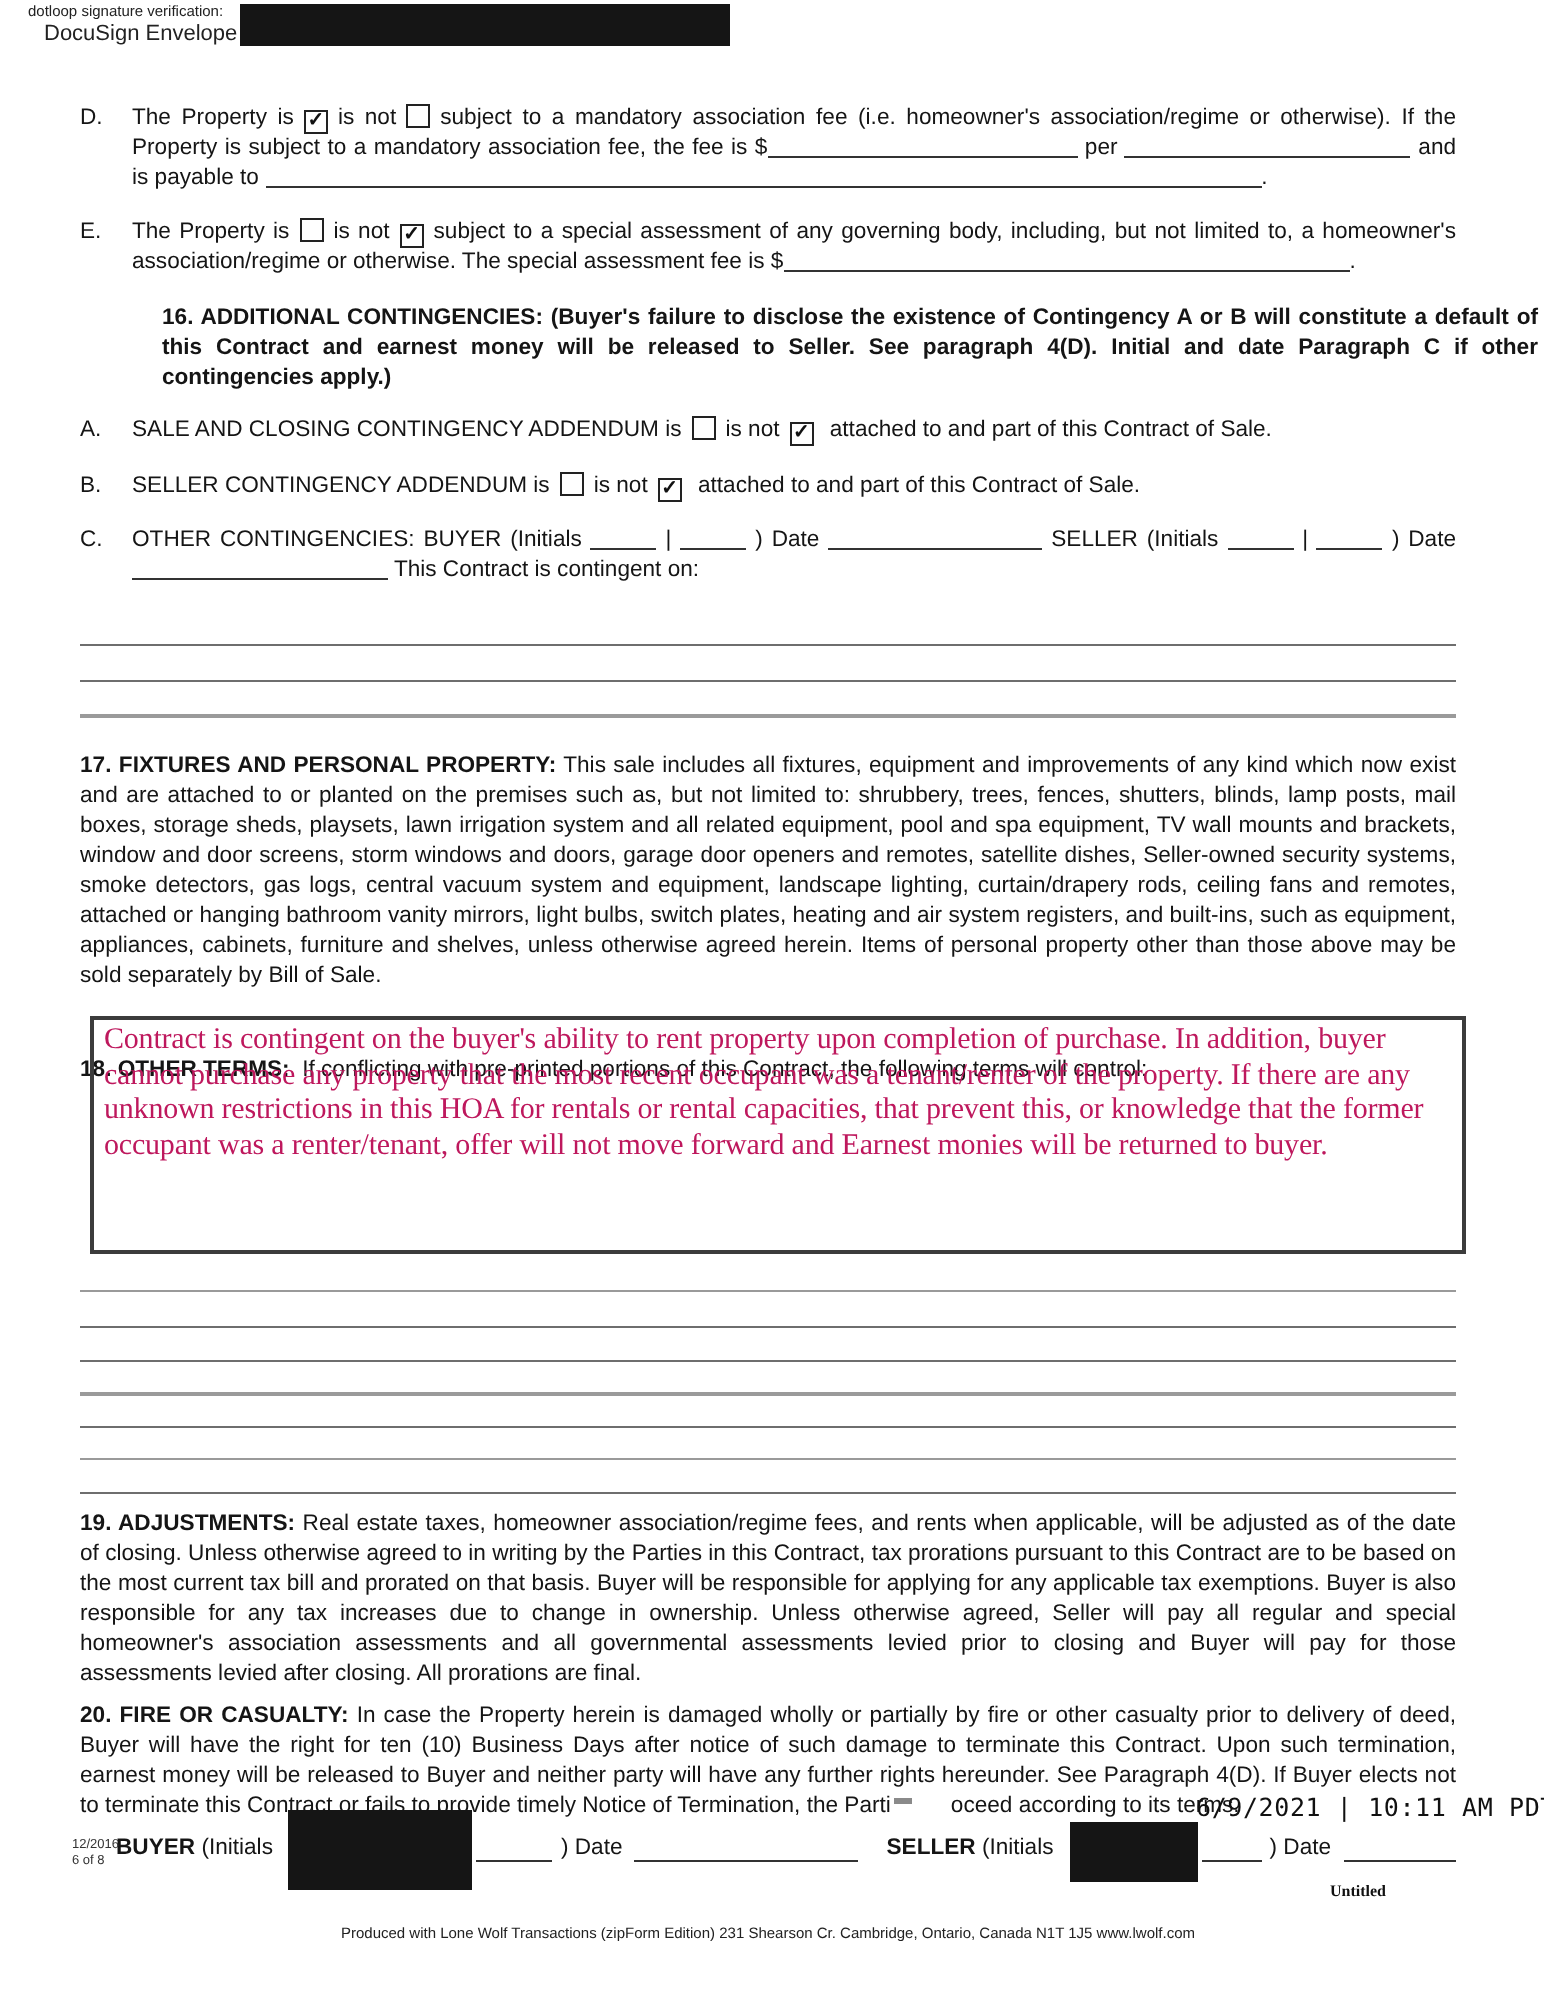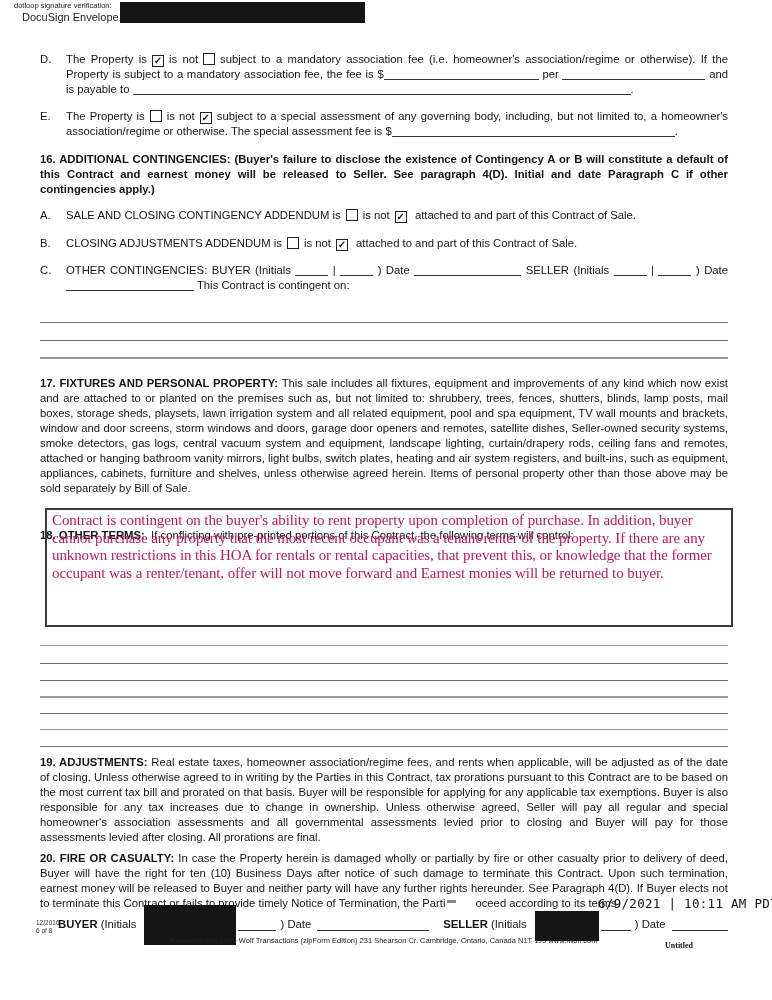--- a/index.html
+++ b/index.html
@@ -21,21 +21,21 @@
              border:2px solid #3c3c3c;padding:2px 5px;font-family:"Liberation Serif", serif;
              font-size:15px;line-height:17.6px;color:#be185d;letter-spacing:-0.1px;text-align:left;}
   #timestamp{left:598px;top:896px;font-family:"DejaVu Sans Mono", monospace;font-size:12.5px;
              letter-spacing:0.3px;color:#111;white-space:nowrap;z-index:5;}
   #sig-row{position:absolute;left:40px;top:903px;width:688px;display:flex;align-items:center;white-space:nowrap;}
   #sig-row .txt{line-height:14px;padding-left:4px;}
   #sig-row .blank{vertical-align:0;margin-top:3px;}
   .cover{display:inline-block;width:30px;height:11px;background:#fff;vertical-align:-2px;position:relative;}
   .cover .mark{position:absolute;left:2px;top:2px;width:9px;height:2.5px;background:#8a8a8a;}
   #footer-rev{left:36px;top:919px;font-size:6.5px;line-height:8px;color:#333;}
-  #footer-produced{left:40px;top:936px;width:688px;text-align:center;font-size:7.5px;line-height:9px;color:#222;}
+  #footer-produced{left:40px;top:962px;width:688px;text-align:center;font-size:7.5px;line-height:9px;color:#222;}
   #footer-untitled{left:665px;top:938px;font-family:"Liberation Serif", serif;font-weight:bold;font-size:8px;color:#111;}
 </style>
 </head>
 <body>
 
 <div id="page">
 
   <div class="abs" id="hdr-verif">dotloop signature verification:</div>
   <div class="abs" id="hdr-envelope">DocuSign Envelope ID</div>
   <div class="redact" style="left:120px;top:2px;width:245px;height:21px;"></div>
@@ -43,30 +43,30 @@
   <div class="blk hang" style="top:52px;">
     <span class="lbl">D.</span>
     <span>The Property is</span><span class="cb">✓</span><span>is not</span><span class="cb"></span><span>subject to a mandatory association fee (i.e. homeowner's association/regime or otherwise). If the Property is subject to a mandatory association fee, the fee is $</span><span class="blank" style="width:155px;"></span> <span>per</span> <span class="blank" style="width:143px;"></span> <span>and is payable to</span> <span class="blank" style="width:498px;"></span><span>.</span>
   </div>
 
   <div class="blk hang" style="top:109px;">
     <span class="lbl">E.</span>
     <span>The Property is</span><span class="cb"></span><span>is not</span><span class="cb">✓</span><span>subject to a special assessment of any governing body, including, but not limited to, a homeowner's association/regime or otherwise. The special assessment fee is $</span><span class="blank" style="width:283px;"></span><span>.</span>
   </div>
 
-  <div class="blk b" style="top:152px;">16. ADDITIONAL CONTINGENCIES: (Buyer's failure to disclose the existence of Contingency A or B will constitute a default of this Contract and earnest money will be released to Seller. See paragraph 4(D). Initial and date Paragraph C if other contingencies apply.)</div>
+  <div class="blk b" style="top:152px;margin-left:41px;">16. ADDITIONAL CONTINGENCIES: (Buyer's failure to disclose the existence of Contingency A or B will constitute a default of this Contract and earnest money will be released to Seller. See paragraph 4(D). Initial and date Paragraph C if other contingencies apply.)</div>
 
   <div class="blk hang" style="top:208px;">
     <span class="lbl">A.</span>
     <span>SALE AND CLOSING CONTINGENCY ADDENDUM  is</span><span class="cb"></span><span>is not</span><span class="cb">✓</span> <span>attached to and part of this Contract of Sale.</span>
   </div>
 
   <div class="blk hang" style="top:236px;">
     <span class="lbl">B.</span>
-    <span>CLOSING ADJUSTMENTS ADDENDUM  is</span><span class="cb"></span><span>is not</span><span class="cb">✓</span> <span>attached to and part of this Contract of Sale.</span>
+    <span>SELLER CONTINGENCY ADDENDUM  is</span><span class="cb"></span><span>is not</span><span class="cb">✓</span> <span>attached to and part of this Contract of Sale.</span>
   </div>
 
   <div class="blk hang" style="top:263px;">
     <span class="lbl">C.</span>
     <span>OTHER CONTINGENCIES: BUYER (Initials</span> <span class="blank" style="width:33px;"></span> <span>|</span> <span class="blank" style="width:33px;"></span> <span>) Date</span> <span class="blank" style="width:107px;"></span> <span>SELLER (Initials</span> <span class="blank" style="width:33px;"></span> <span>|</span> <span class="blank" style="width:33px;"></span> <span>) Date</span> <span class="blank" style="width:128px;"></span> <span>This Contract is contingent on:</span>
   </div>
 
   <div class="rule" style="top:322px;"></div>
   <div class="rule" style="top:340px;"></div>
   <div class="rule" style="top:357px;border-top-color:#9a9a9a;border-top-width:2px;"></div>

